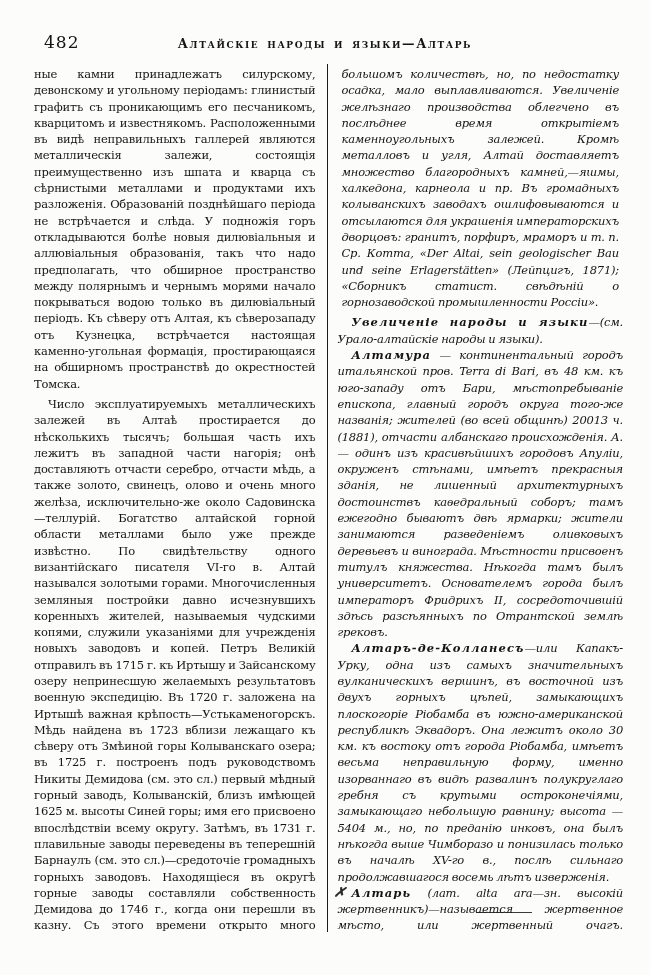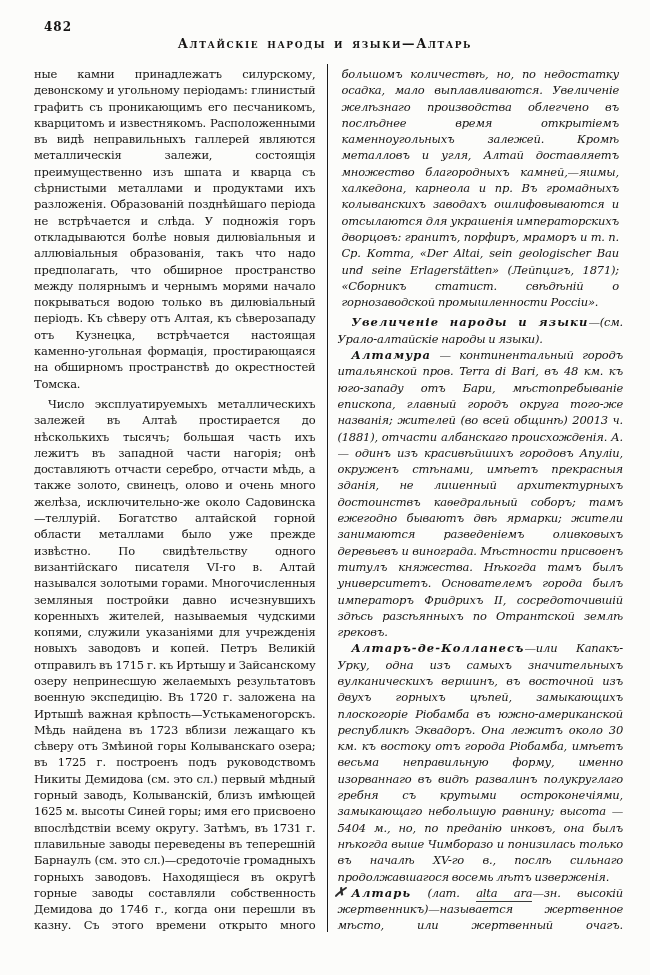--- a/index.html
+++ b/index.html
@@ -18,23 +18,23 @@
     overflow: hidden;
   }
   .page-header {
     position: relative;
     height: 30px;
     margin-top: 20px;
   }
   .page-number {
     position: absolute;
     left: 44px;
-    top: 0;
-    font-size: 12px;
-    font-weight: bold;
+    top: 12px;
+    font-size: 17px;
+    font-weight: normal;
     letter-spacing: 1px;
   }
   .running-head {
     position: absolute;
     left: 0;
     right: 0;
     top: 16px;
     text-align: center;
     font-size: 12.5px;
     font-weight: bold;
@@ -92,21 +92,21 @@
     top: -1px;
     display: inline-block;
     font-size: 14px;
     font-weight: bold;
     color: #2c2c2c;
     transform: rotate(6deg);
     text-indent: 0;
   }
   .annotated-latin {
     border-bottom: 1.4px solid #3a3a3a;
-    padding-bottom: 1px;
+    padding-bottom: 12px;
   }
 </style>
 </head>
 <body>
 
 <div class="page">
 
   <div class="page-header">
     <span class="page-number">482</span>
     <div class="running-head">Алтайскіе народы и языки—Алтарь</div>

